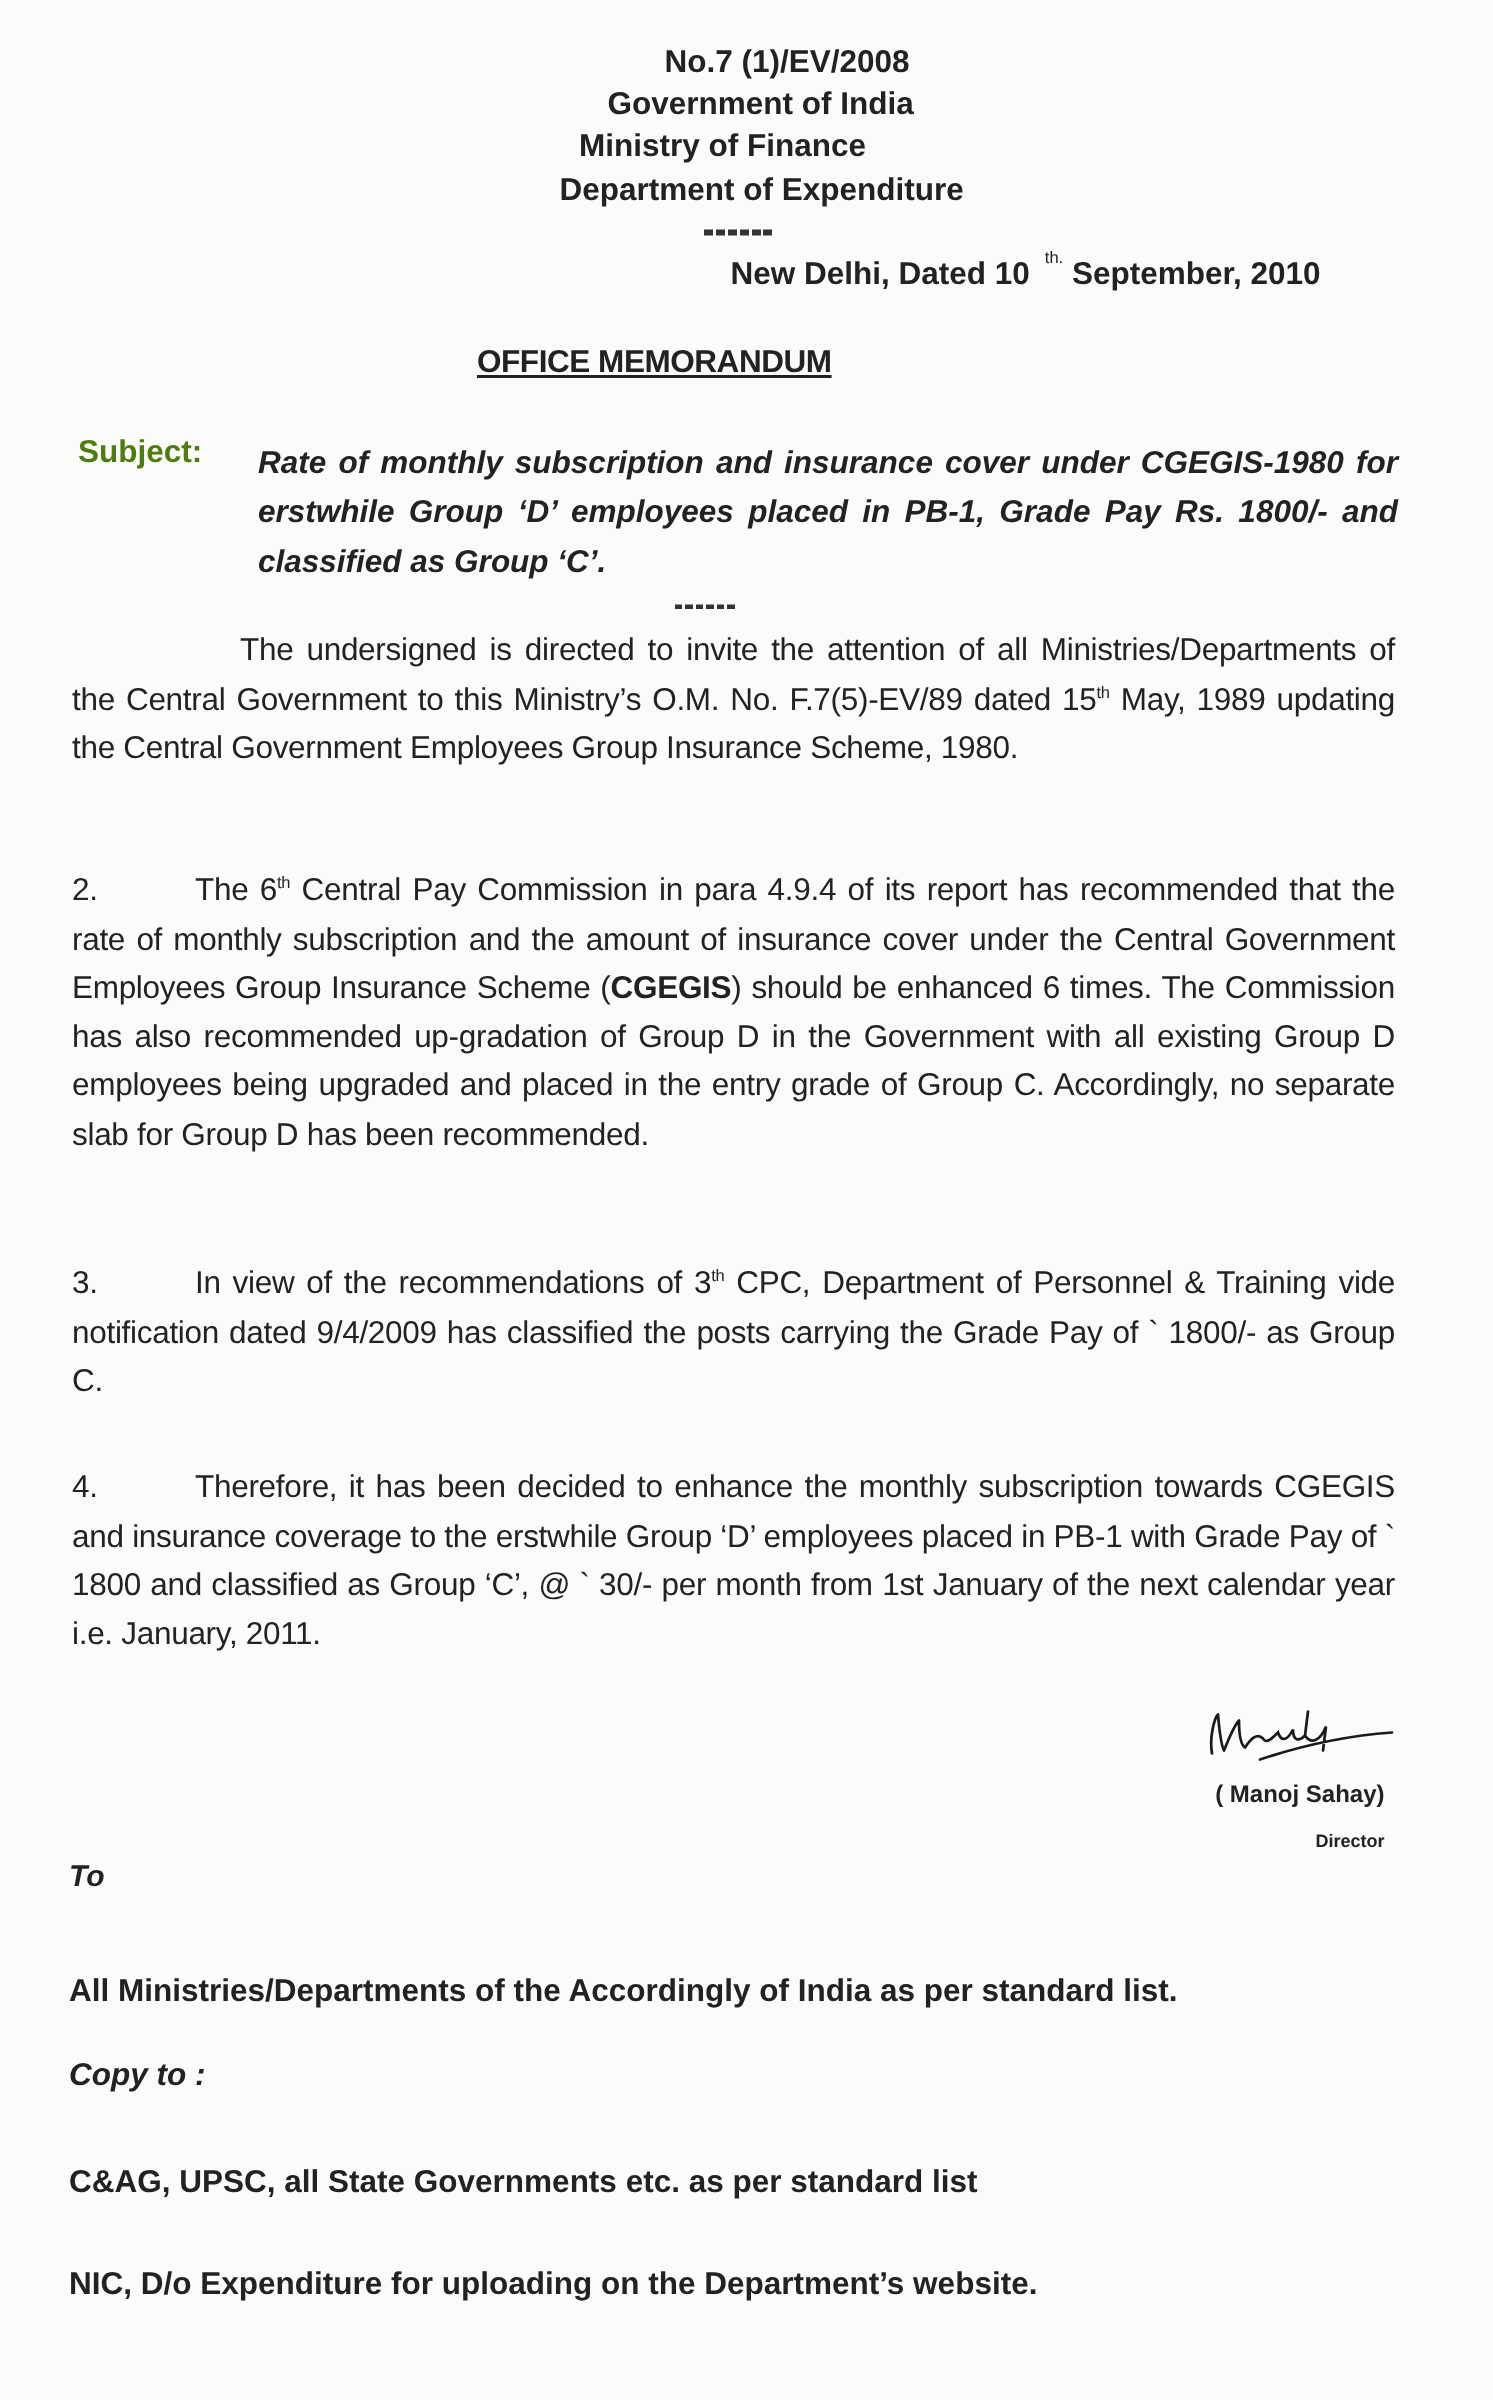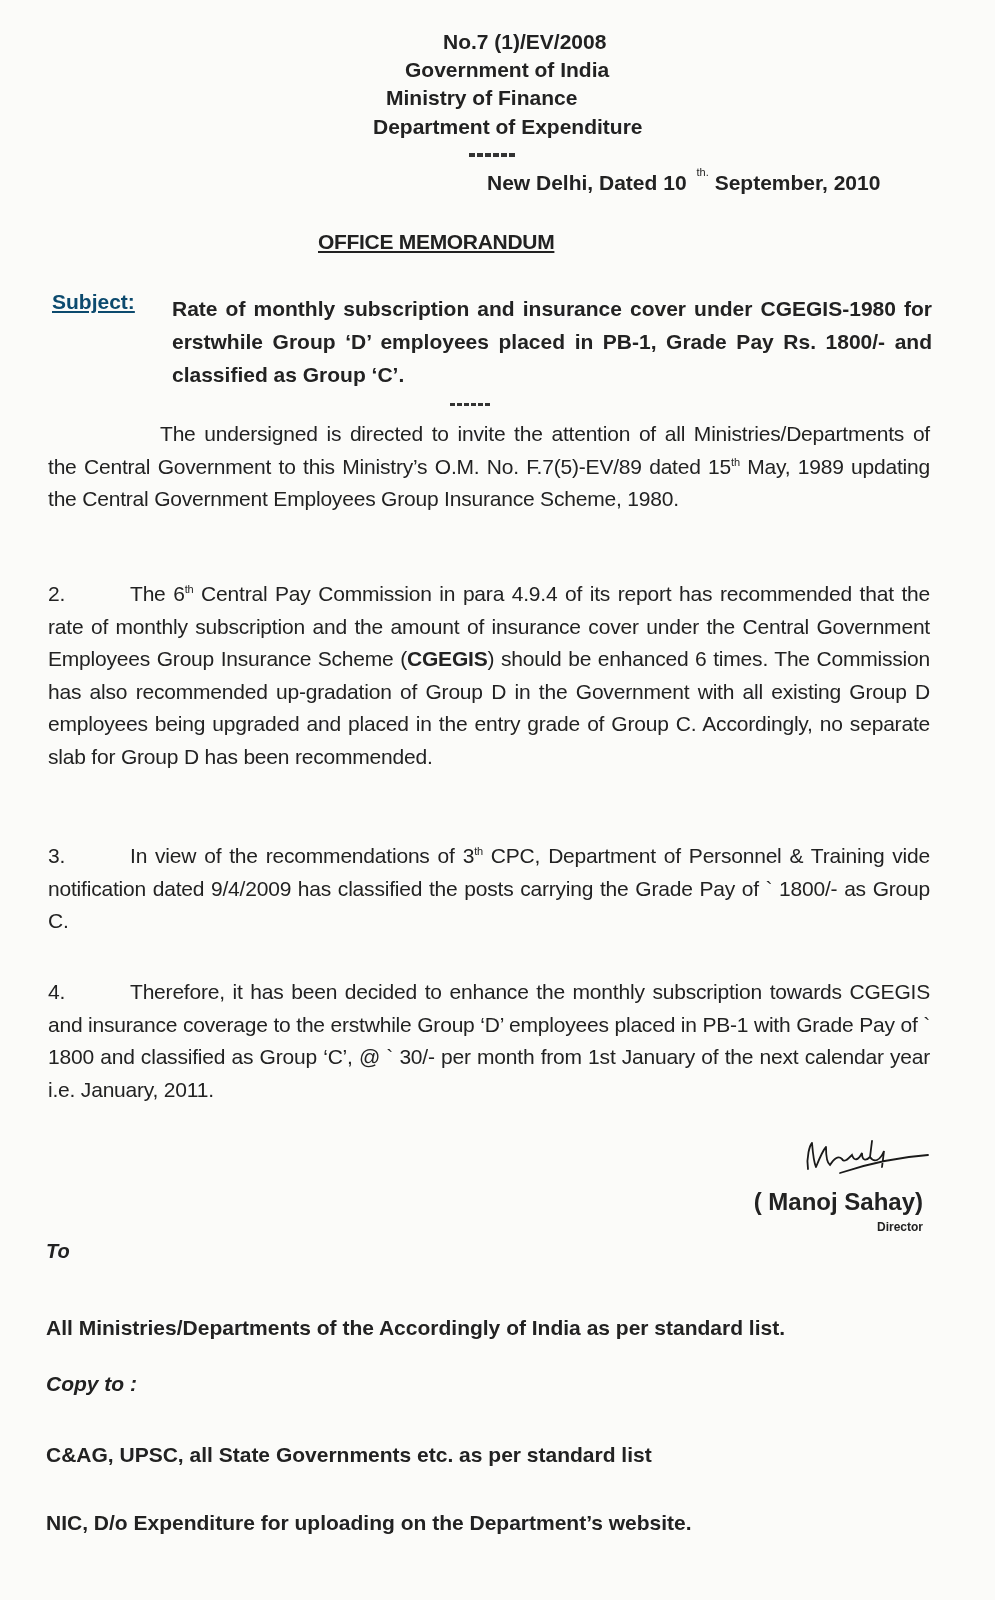--- a/index.html
+++ b/index.html
@@ -12,28 +12,28 @@
   }
   .page { position:absolute; left:0; top:0; width:995px; height:1600px; }
   .hdr { position:absolute; font-weight:bold; font-size:21px; line-height:28px; white-space:nowrap; color:#222; }
   .dashes { position:absolute; left:469px; top:153px; width:46px; height:4px;
     background:repeating-linear-gradient(90deg,#333 0 6px,transparent 6px 8px); }
   .dashes2 { position:absolute; left:450px; top:403px; width:42px; height:3px;
     background:repeating-linear-gradient(90deg,#333 0 5px,transparent 5px 7px); }
   .date { position:absolute; left:487px; top:171px; font-weight:bold; font-size:21px; white-space:nowrap; color:#222;}
   .date sup { font-size:11px; position:relative; top:-6px; font-weight:normal;padding-left:10px; }
   .title { position:absolute; left:318px; top:230px; font-weight:bold; font-size:21px; text-decoration:underline; color:#222; letter-spacing:-0.3px;}
-  .subj-label { position:absolute; left:52px; top:290px; font-weight:bold; font-size:21px; color:#0c4a6e;text-decoration:underline; }
-  .subj { position:absolute; left:172px; top:292px; width:760px; font-weight:bold; font-size:21px; line-height:33px; text-align:justify; text-align-last:left; color:#222; }
+  .subj-label { position:absolute; left:52px; top:290px; font-weight:bold; font-size:21px; color:#4d7c0f; }
+  .subj { position:absolute; left:172px; top:292px; width:760px; font-weight:bold; font-size:21px; line-height:33px; text-align:justify; text-align-last:left; color:#222;font-style:italic; }
   .para { position:absolute; left:48px; width:882px; font-size:21px; line-height:32.5px; text-align:justify; color:#222; letter-spacing:-0.2px;}
   .para .num { display:inline-block; width:82px; }
   .para sup { font-size:11px; line-height:0; }
   .indent { display:inline-block; width:112px; }
   .sig { position:absolute; left:800px; top:1137px; width:130px; height:40px; }
-  .signame { position:absolute; right:72px; top:1188px; font-weight:bold; font-size:24px; color:#222;margin-left:12px; }
+  .signame { position:absolute; right:72px; top:1188px; font-weight:bold; font-size:16px; color:#222;margin-left:12px; }
   .sigtitle { position:absolute; right:72px; top:1220px; font-weight:bold; font-size:12px; color:#222; }
   .to { position:absolute; left:46px; top:1240px; font-weight:bold; font-style:italic; font-size:20px; color:#222; }
   .line { position:absolute; left:46px; font-weight:bold; font-size:21px; white-space:nowrap; color:#222; }
   .copyto { font-style:italic; }
   b.inl { font-weight:bold;margin-top:32px; }
 </style>
 </head>
 <body>
 
 <div class="page">

